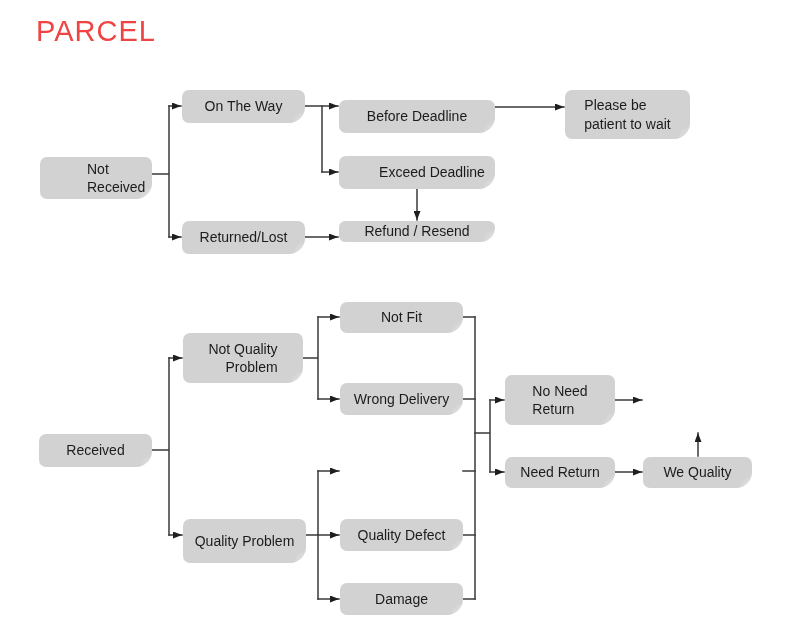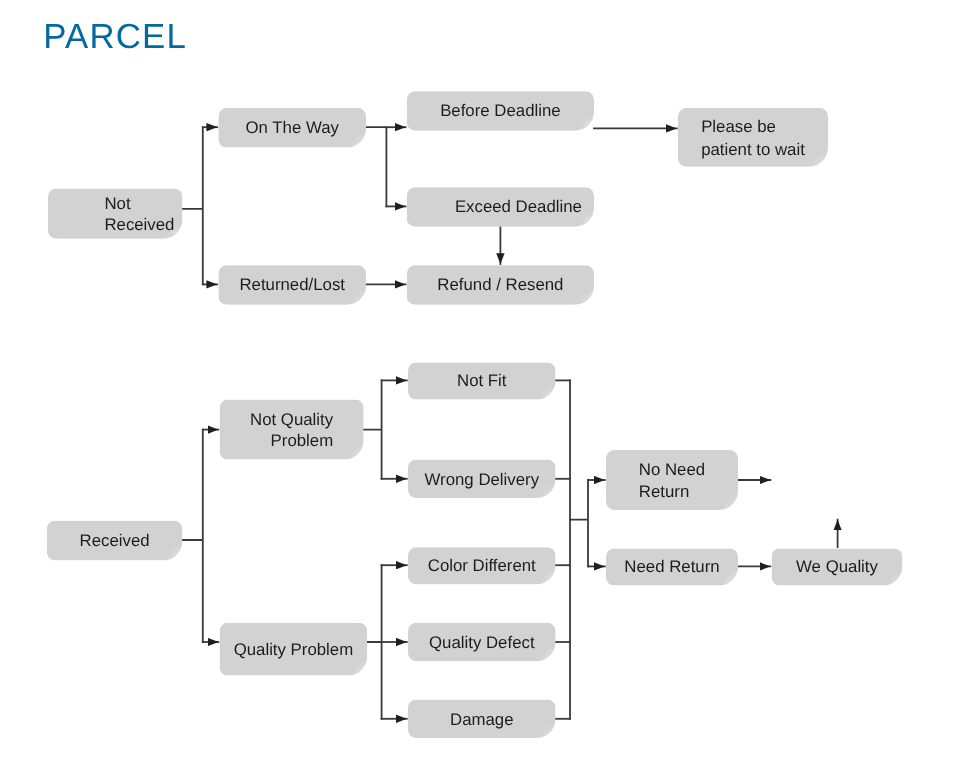--- a/index.html
+++ b/index.html
@@ -7,21 +7,21 @@
     position:relative;
     width:800px; height:642px;
     background:#ffffff;
     font-family:"Liberation Sans","DejaVu Sans",sans-serif;
     overflow:hidden;
   }
   .title {
     position:absolute; left:36px; top:15px;
     margin:0;
     font-size:29px; font-weight:400; letter-spacing:1px;
-    color:#0369a1;
+    color:#ef4444;
   }
   .edges {
     position:absolute; left:0; top:0;
   }
   .edge {
     fill:none;
     stroke:#3a3a3a;
     stroke-width:1.5;
     stroke-linecap:square;
   }
@@ -89,33 +89,32 @@
     <path class="edge" d="M490 472 H504" marker-end="url(#arr)"></path>
 
     <path class="edge" d="M615 400 H642" marker-end="url(#arr)"></path>
     <path class="edge" d="M615 472 H642" marker-end="url(#arr)"></path>
     <path class="edge" d="M698 456 V433" marker-end="url(#arr)"></path>
   </svg>
 
   <div class="node" style="left:40px;  top:157px; width:112px; height:42px;padding-left:47px;">Not Received</div>
   <div class="node" style="left:182px; top:90px;  width:123px; height:33px;">On The Way</div>
   <div class="node" style="left:182px; top:221px; width:123px; height:33px;">Returned/Lost</div>
-  <div class="node" style="left:339px; top:76px;  width:156px; height:33px;">Before Deadline</div>
+  <div class="node" style="left:339px; top:100px;  width:156px; height:33px;">Before Deadline</div>
   <div class="node" style="left:339px; top:156px; width:156px; height:33px;padding-left:36px;">Exceed Deadline</div>
-  <div class="node" style="left:339px; top:221px; width:156px; height:33px;">Refund / Resend</div>
+  <div class="node" style="left:339px; top:221px; width:156px; height:21px;">Refund / Resend</div>
   <div class="node" style="left:565px; top:90px;  width:125px; height:49px;">Please be
 patient to wait</div>
 
   <div class="node" style="left:39px;  top:434px; width:113px; height:33px;">Received</div>
   <div class="node" style="left:183px; top:333px; width:120px; height:50px;text-align:right;">Not Quality
 Problem</div>
   <div class="node" style="left:183px; top:519px; width:123px; height:44px;">Quality Problem</div>
   <div class="node" style="left:340px; top:302px; width:123px; height:31px;">Not Fit</div>
   <div class="node" style="left:340px; top:383px; width:123px; height:32px;">Wrong Delivery</div>
-  <div class="node" style="left:340px; top:456px; width:123px; height:31px;">Color Different</div>
   <div class="node" style="left:340px; top:519px; width:123px; height:32px;">Quality Defect</div>
   <div class="node" style="left:340px; top:583px; width:123px; height:32px;">Damage</div>
   <div class="node" style="left:505px; top:375px; width:110px; height:50px;">No Need
 Return</div>
   <div class="node" style="left:505px; top:457px; width:110px; height:31px;">Need Return</div>
   <div class="node" style="left:643px; top:457px; width:109px; height:31px;">We Quality</div>
 
 </div>
 
 </body></html>

